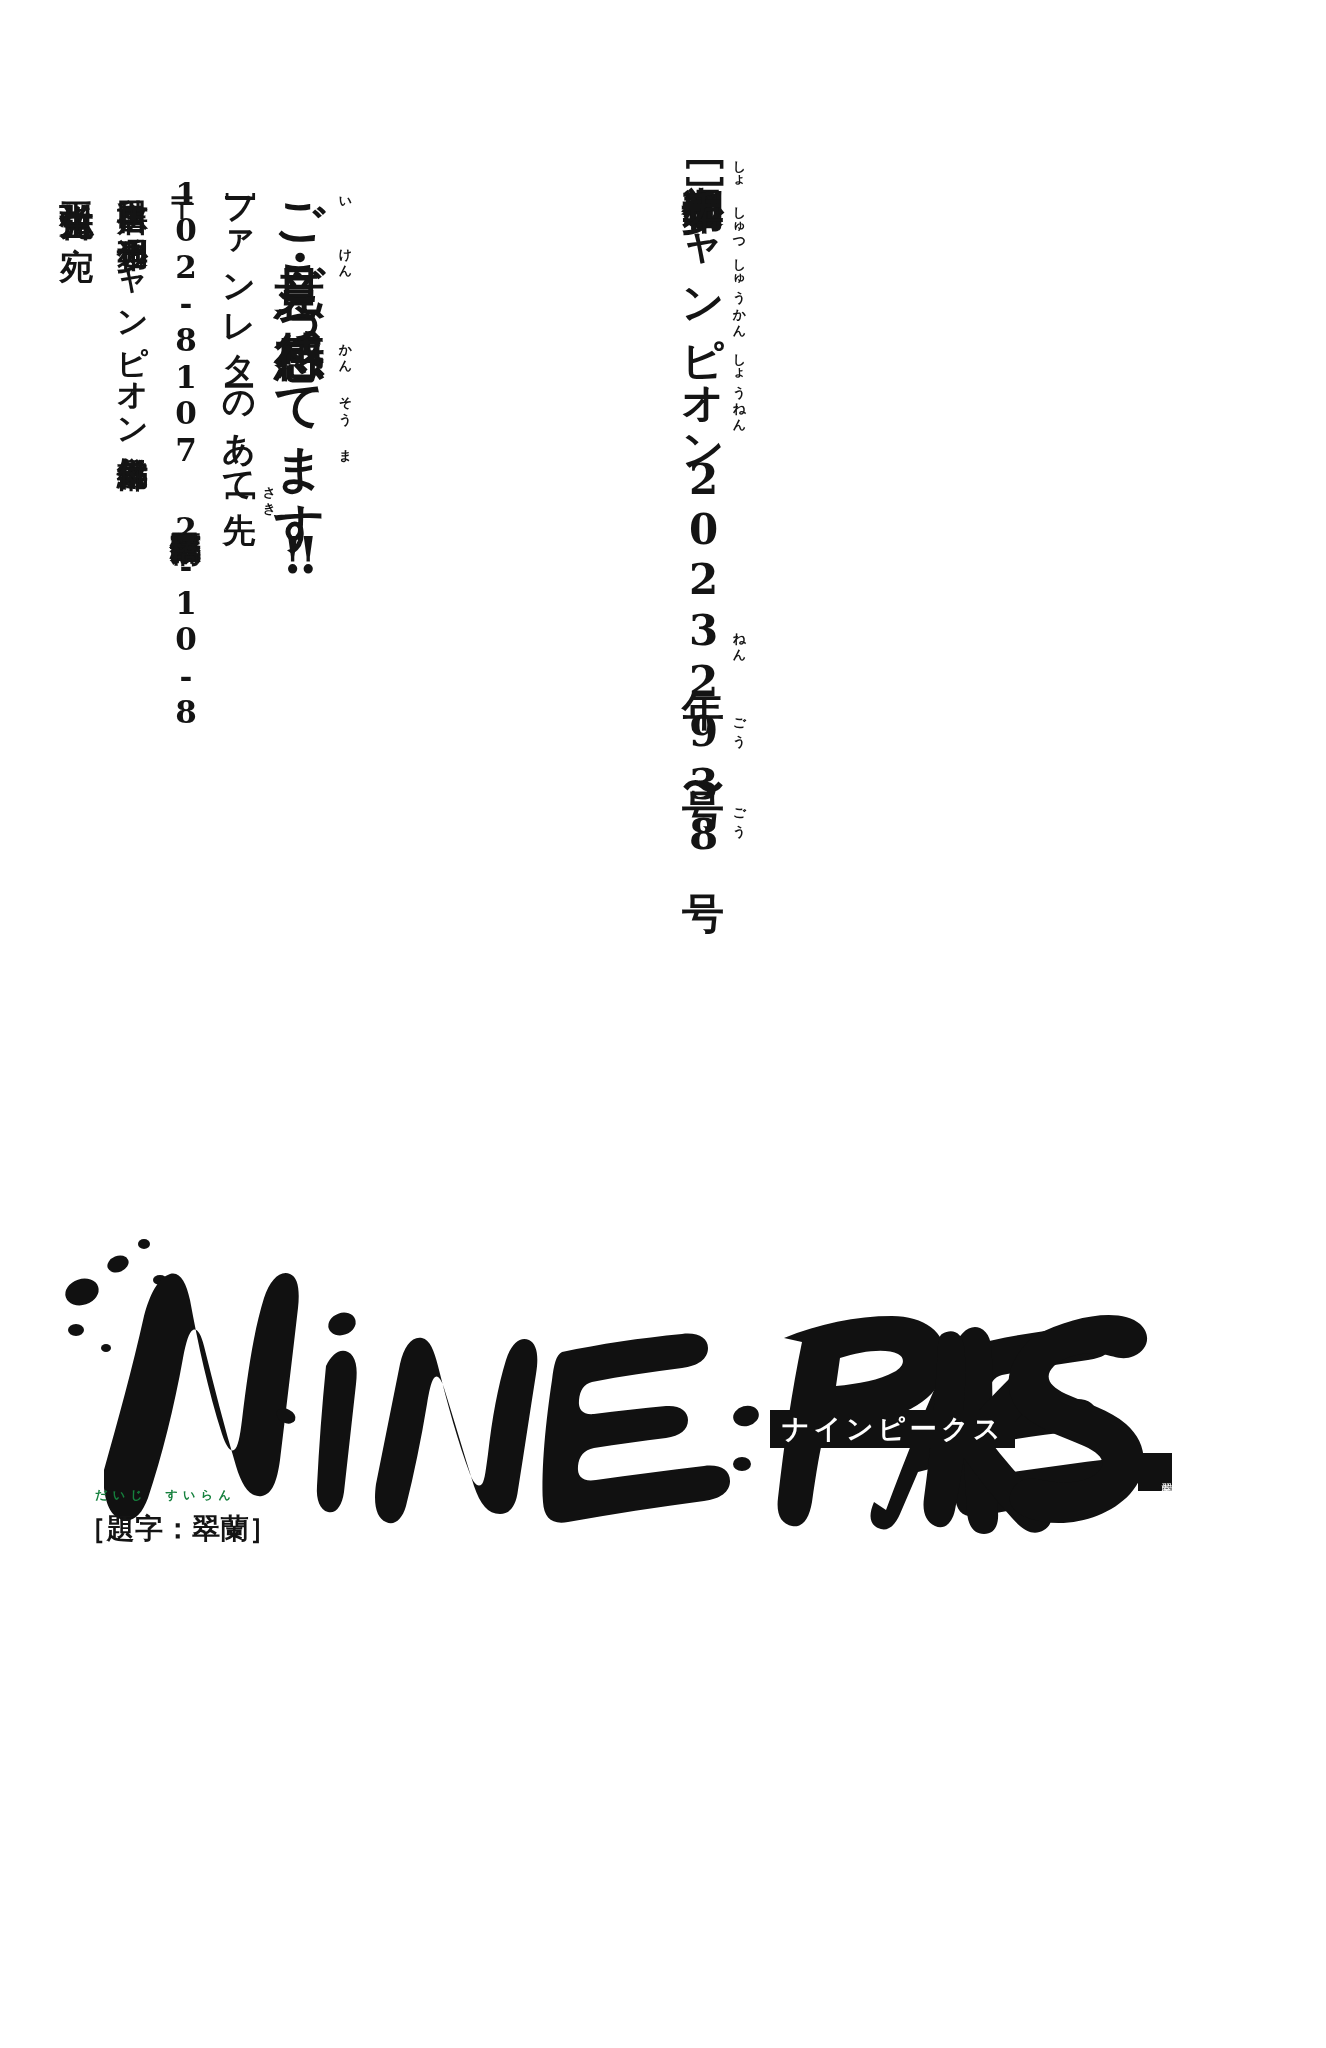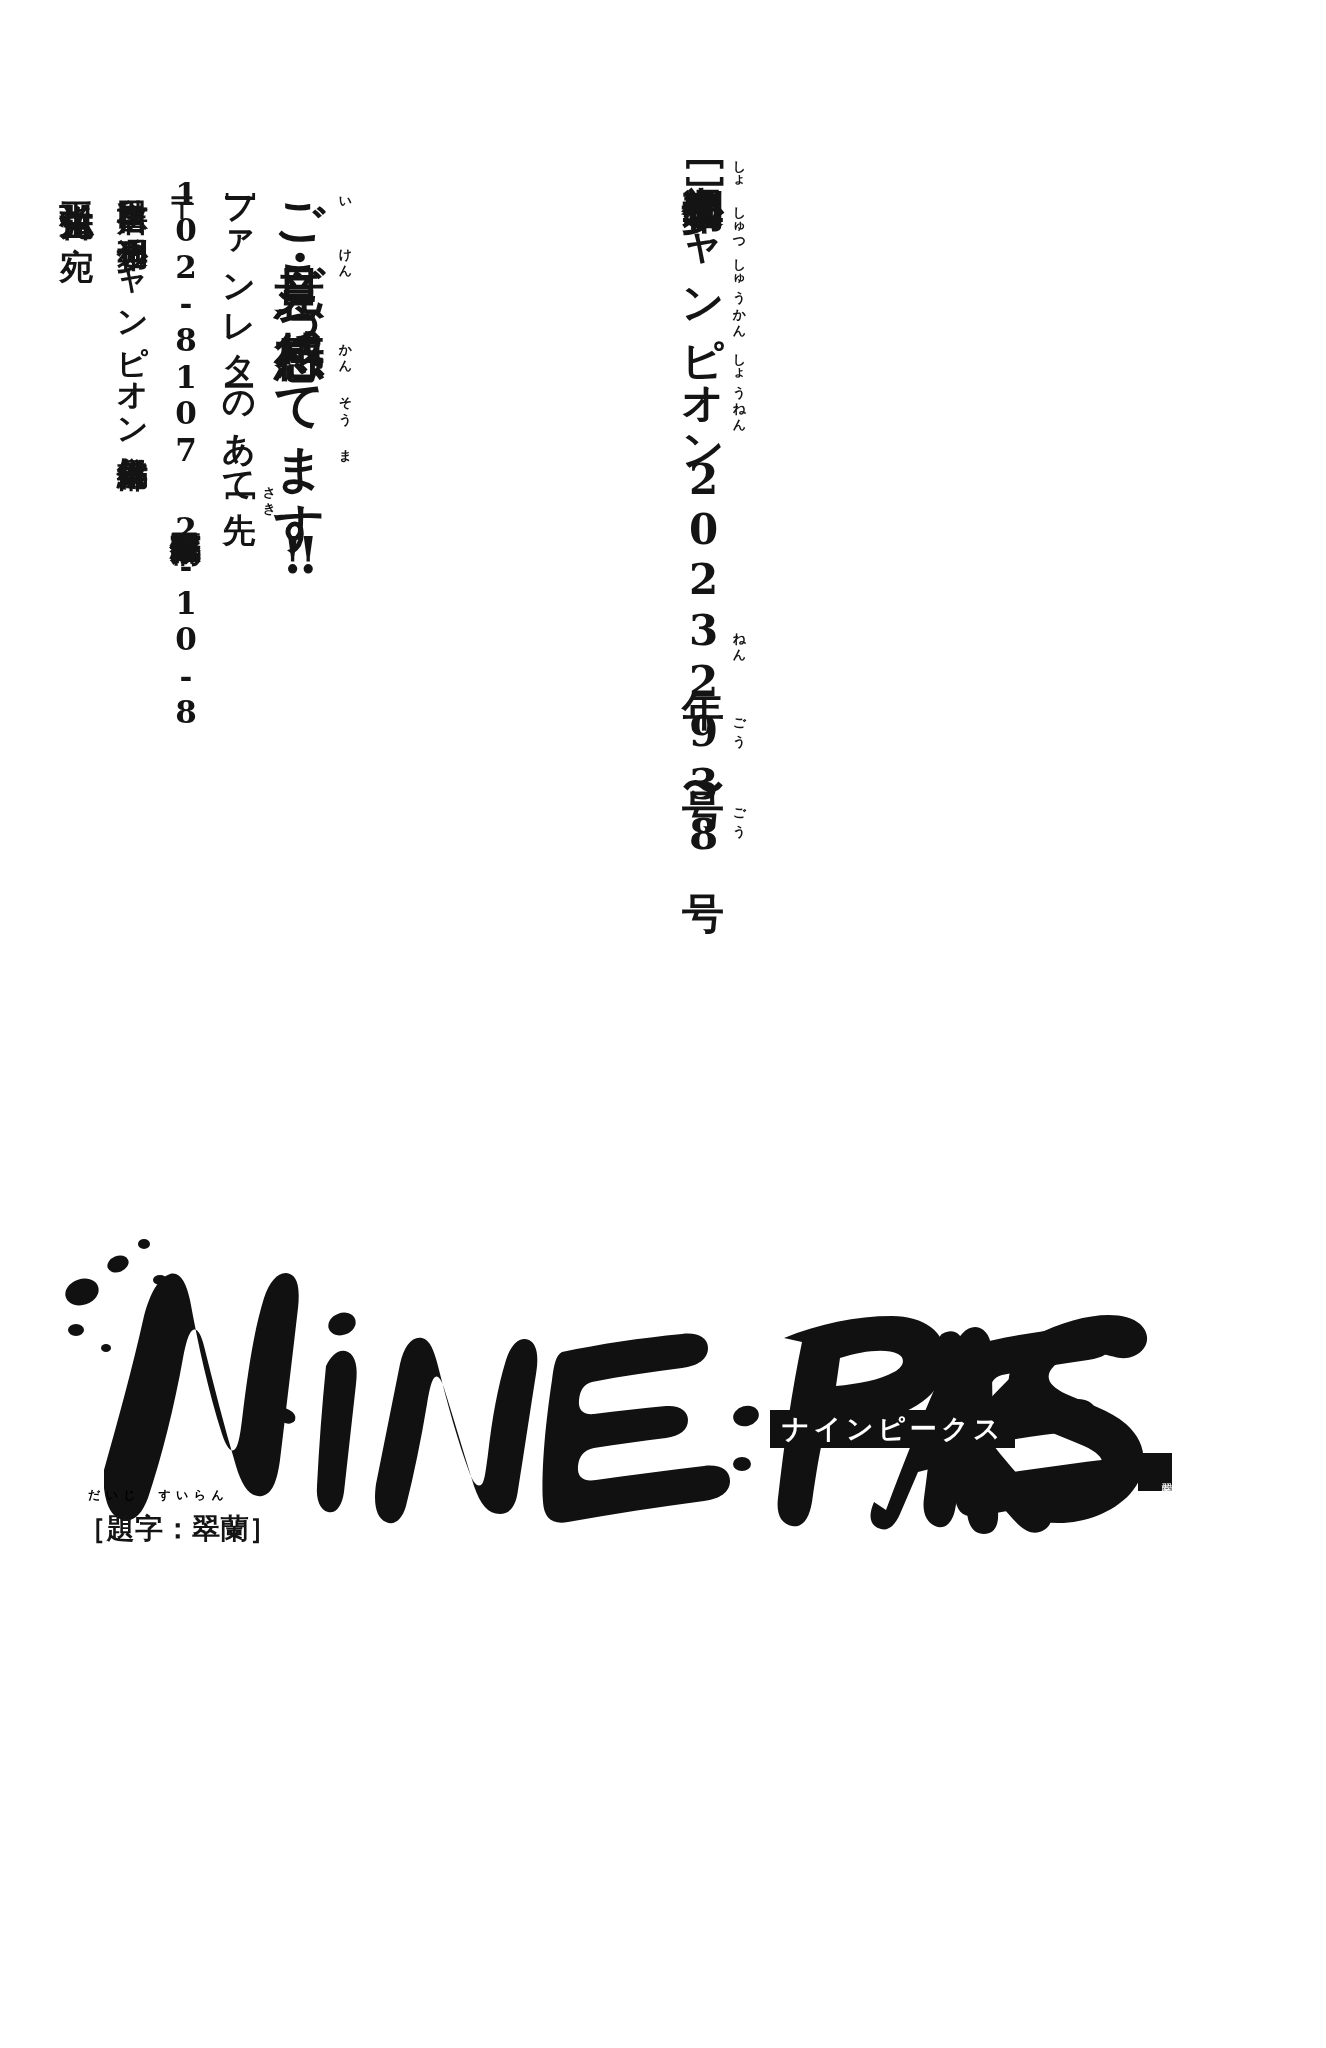--- a/index.html
+++ b/index.html
@@ -145,27 +145,27 @@
     top: 1510px;
     font-family: "DejaVu Serif", "Liberation Serif", serif;
     font-weight: 700;
     font-size: 28px;
     letter-spacing: 0.02em;
     color: #141414;
     white-space: nowrap;
   }
   #calligrapher-ruby {
     position: absolute;
-    left: 88px;
+    left: 95px;
     top: 1487px;
     font-family: "DejaVu Serif", "Liberation Serif", serif;
     font-weight: 700;
     font-size: 12px;
     letter-spacing: 0.45em;
-    color: #000000;
+    color: #15803d;
     white-space: nowrap;
   }
 </style>
 </head>
 <body>
 
 <div class="vcol" id="first-pub">［初出］週刊少年チャンピオン2023年29号〜38号</div>
 
 <div class="ruby" style="top:152px; right:578px;">しょ</div>
 <div class="ruby" style="top:198px; right:578px;">しゅつ</div>

